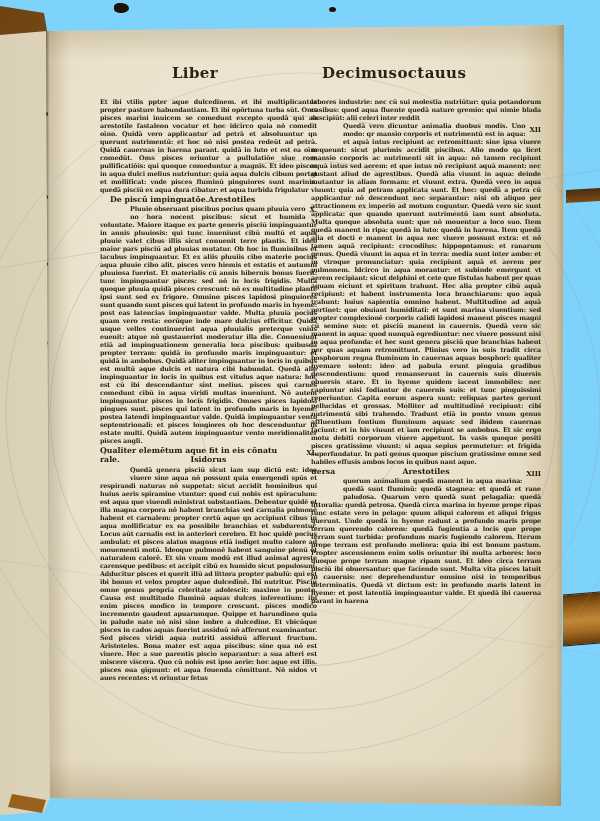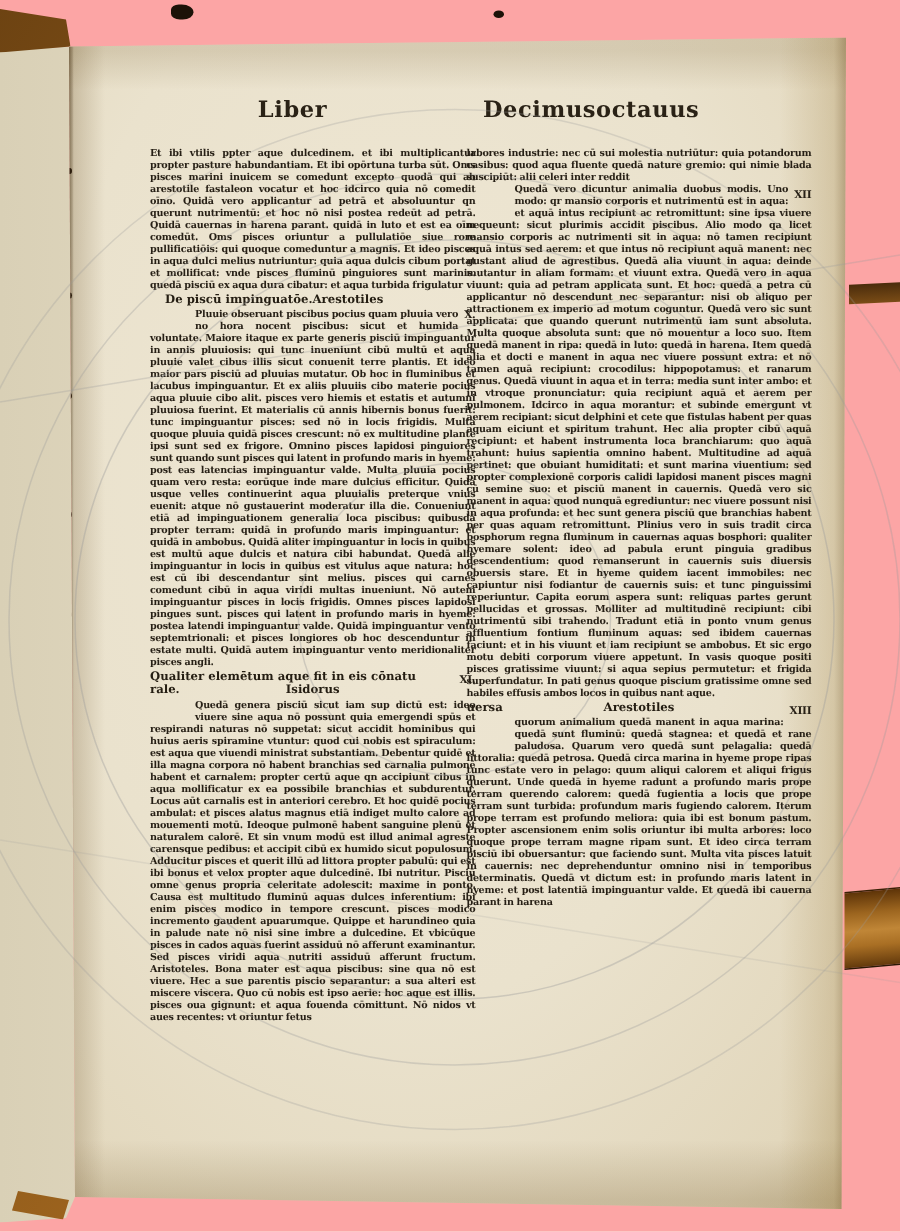--- a/index.html
+++ b/index.html
@@ -1,18 +1,18 @@
 <!DOCTYPE html>
 <html><head>
 <meta charset="utf-8">
 <style>
   html,body{margin:0;padding:0;}
   .photo{
     position:relative; width:600px; height:821px; overflow:hidden;
-    background:#fca5a5;
+    background:#7dd3fc;
     font-family:"DejaVu Serif", serif;
   }
   
   .facing-page{
     position:absolute; inset:0;
     background:linear-gradient(90deg,#d9d0b6 0%, #e6ddc6 40%, #ddd2b8 86%, #c9bb9a 100%);
     clip-path:polygon(0px 34px,46px 31px,50px 798px,44px 812px,0px 815px);
   }
   .page{
     position:absolute; inset:0;

